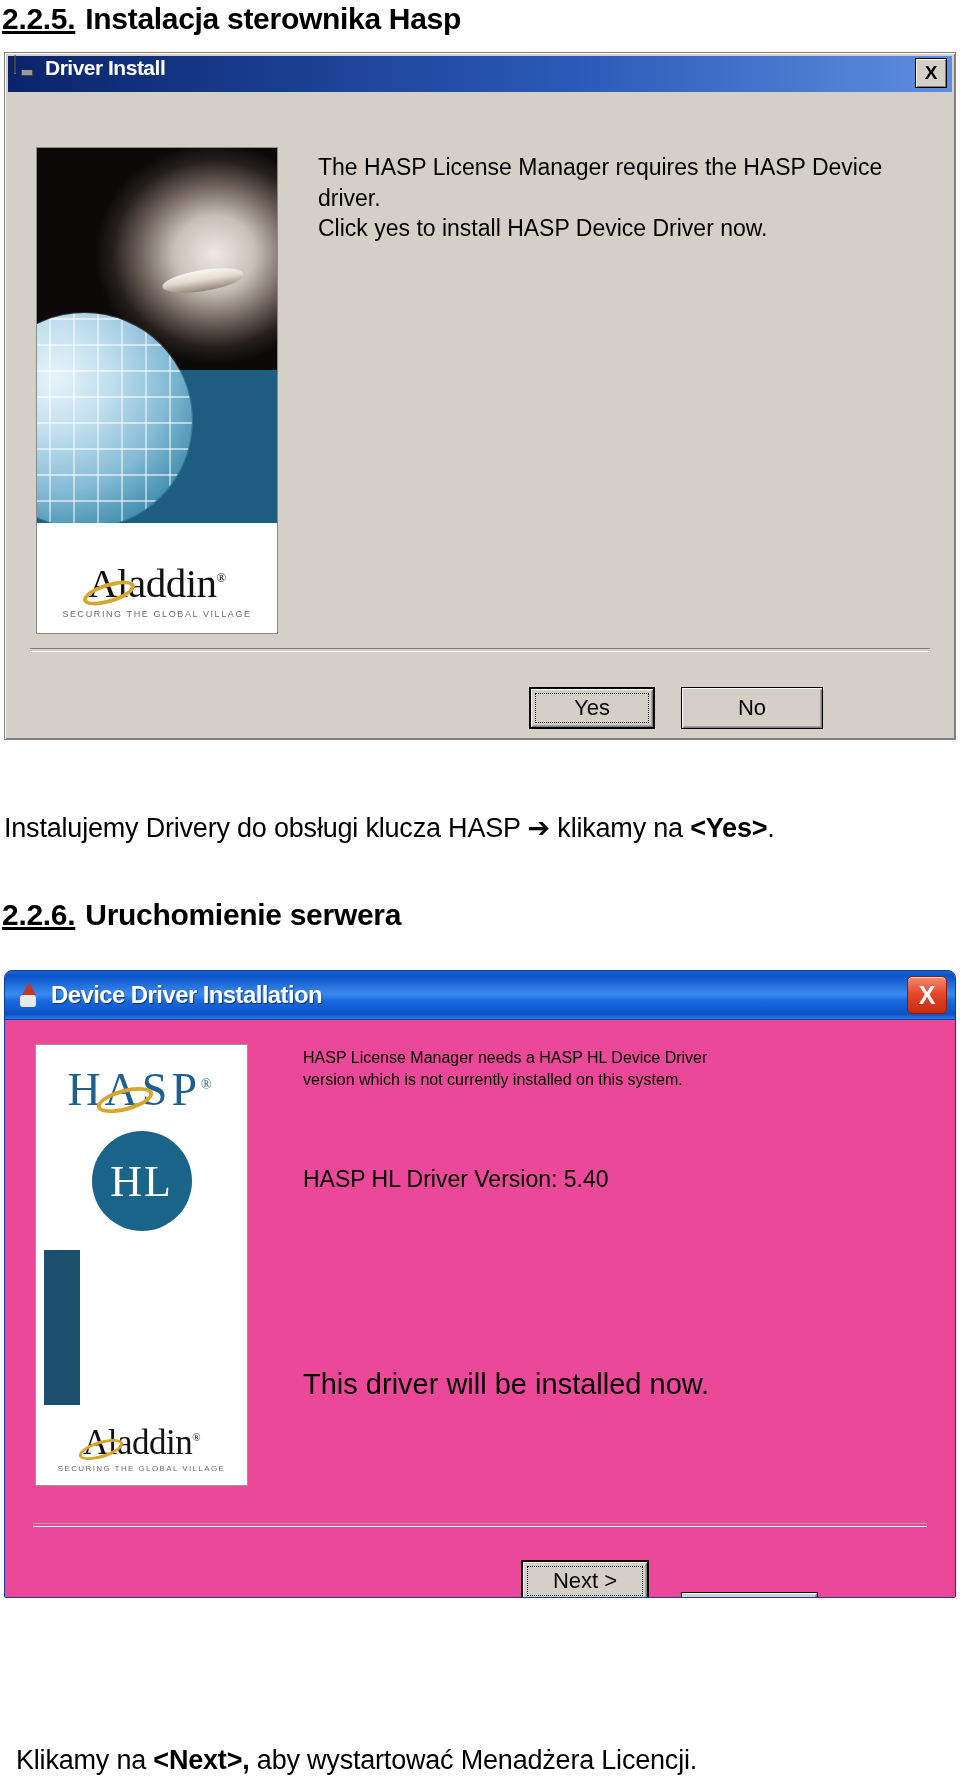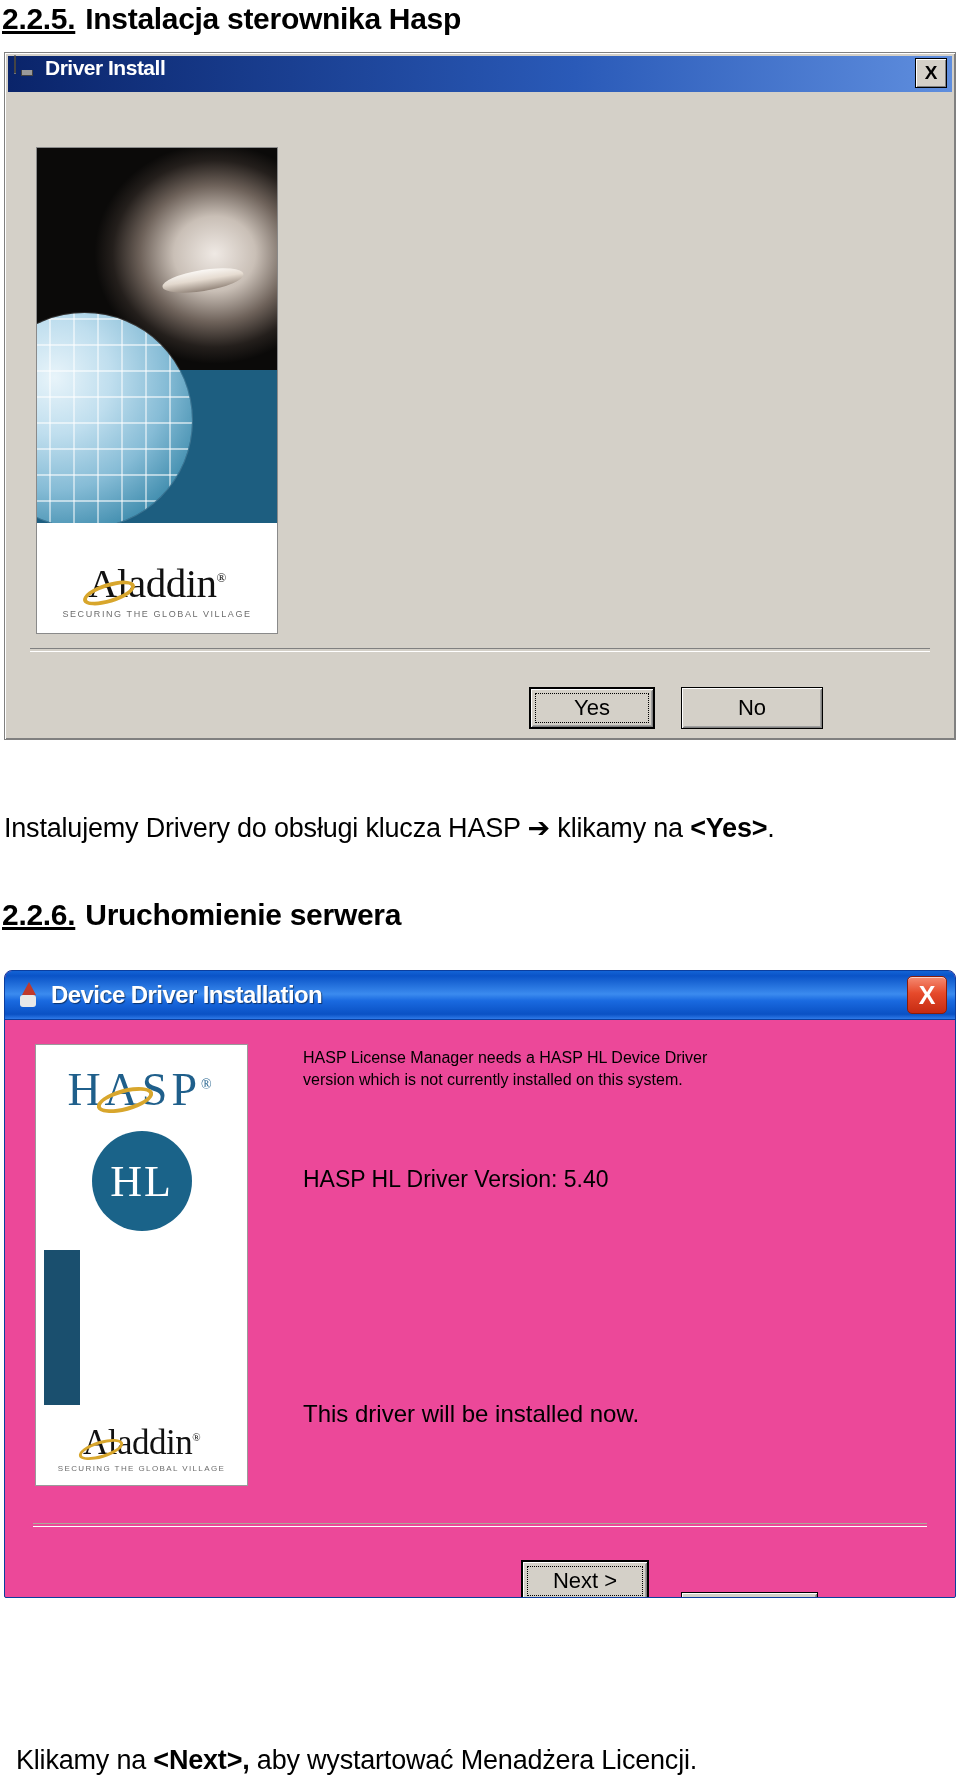--- a/index.html
+++ b/index.html
@@ -272,21 +272,21 @@
   .hasp-panel .brand2 .tag{
     margin-top:4px;font-size:8px;letter-spacing:1.4px;color:#6c6c6c;
     font-family:"Liberation Sans",sans-serif;
   }
 
   .msg2{
     position:absolute;left:298px;top:27px;width:640px;
     font-size:16px;line-height:1.35;color:#000;
   }
   .msg2-version{ position:absolute;left:298px;top:146px;font-size:23px;color:#000; }
-  .msg2-note{ position:absolute;left:298px;top:348px;font-size:24px;color:#000;margin-top:32px; }
+  .msg2-note{ position:absolute;left:298px;top:348px;font-size:29px;color:#000; }
 
   #dialog-device-driver-install .sep{
     position:absolute;left:28px;right:28px;top:503px;height:2px;
     border-top:1px solid #aca899;border-bottom:1px solid #ffffff;
   }
   #btn-next{ position:absolute;left:516px;top:540px;width:128px;height:42px; }
   #btn-cancel{ position:absolute;left:676px;top:532px;width:137px;height:42px;margin-top:40px; }
 </style>
 </head>
 <body>
@@ -309,20 +309,25 @@
         <div class="photo"></div>
         <div class="bandblue"></div>
         <div class="globe"></div>
         <div class="whitebase"></div>
         <div class="brand">
           <div class="word"><span>Aladdin</span><sup>®</sup></div>
           <div class="tag">SECURING THE GLOBAL VILLAGE</div>
         </div>
       </div>
 
+      <div class="msg1">
+        <div>The HASP License Manager requires the HASP Device</div>
+        <div>driver.</div>
+        <div>Click yes to install HASP Device Driver now.</div>
+      </div>
 
       <div class="sep"></div>
 
       <div class="btn default" id="btn-yes">Yes</div>
       <div class="btn" id="btn-no">No</div>
     </div>
   </div>
 
   <div class="caption" id="caption-1">
     <span>Instalujemy Drivery do obsługi klucza HASP ➔ klikamy na </span><b>&lt;Yes&gt;</b><span>.</span>

